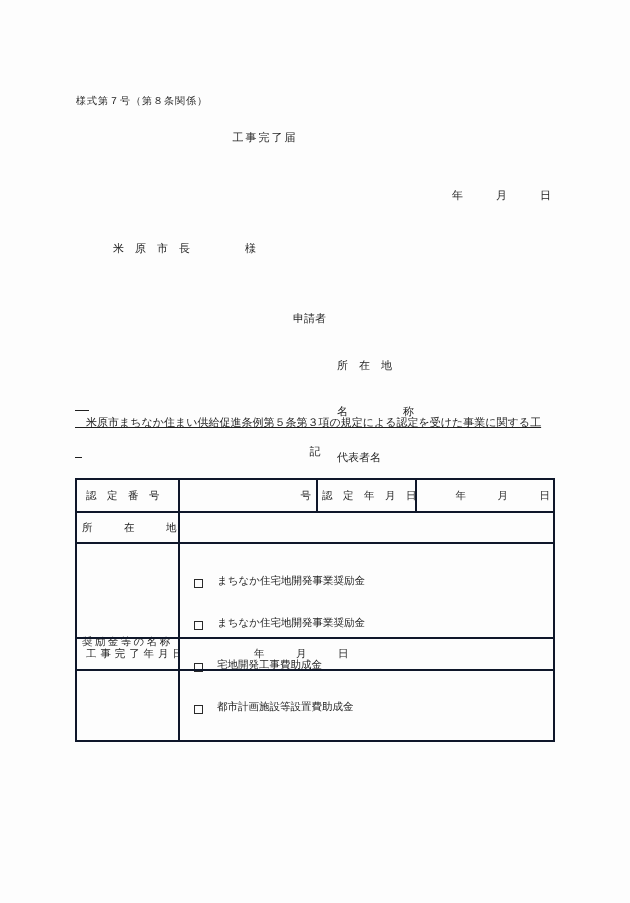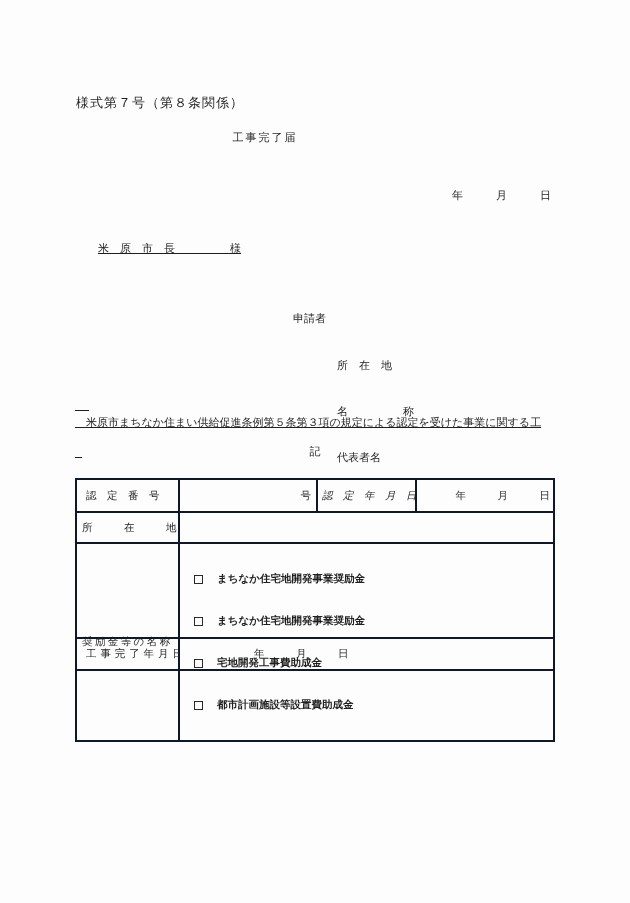--- a/index.html
+++ b/index.html
@@ -9,24 +9,24 @@
     width: 630px;
     height: 903px;
     background: #fdfdfd;
     color: #1f1f1f;
     font-family: "DejaVu Serif", "Liberation Serif", serif;
     font-size: 11px;
     overflow: hidden;
   }
   .abs { position: absolute; white-space: pre; }
 
-  .form-number { left: 76px; top: 94px; font-size: 13px; letter-spacing: 1px; }
+  .form-number { left: 76px; top: 94px; font-size: 10px; letter-spacing: 1px; }
   .doc-title { left: 0; top: 130px; width: 530px; text-align: center; letter-spacing: 2px; white-space: pre; }
   .date-line { left: 452px; top: 188px; }
-  .addressee { left: 98px; top: 241px; text-decoration: underline; }
+  .addressee { left: 113px; top: 241px; }
 
   .applicant { left: 293px; top: 291px; }
   .applicant .app-label { position: absolute; left: 0; top: 20px; white-space: pre; }
   .applicant .app-lines { margin-left: 44px; }
   .applicant .app-lines div { height: 20px; line-height: 20px; white-space: pre; }
 
   .body-par { left: 75px; top: 386px; width: 484px; font-size: 11px; text-decoration: underline; }
   .body-par div { height: 21px; line-height: 21px; white-space: pre; }
 
   .record-marker { left: 0; top: 444px; width: 630px; text-align: center; }
@@ -36,26 +36,26 @@
   .tbl1 { top: 478px; }
   .tbl2 { top: 637px; }
 
   .r1 { height: 33px; }
   .r2 { height: 31px; }
   .r3 { height: 76px; }
   .r4 { height: 32px; }
 
   .lbl-pad { padding-left: 9px; }
   .cert-num-val { text-align: right; padding-right: 5px; }
-  .cert-date-lbl { padding-left: 4px; font-style: italic; }
+  .cert-date-lbl { padding-left: 4px; }
   .cert-date-val { text-align: right; padding-right: 3px; }
   .loc-lbl { padding-left: 5px; }
   .incent-lbl { padding-left: 5px; letter-spacing: 2.4px; }
   .options-cell { padding: 2px 0 2px 14px; }
-  .opt-row { display: flex; align-items: center; height: 18px; font-weight: bold; }
+  .opt-row { display: flex; align-items: flex-end; height: 18px; }
   .chk {
     display: inline-block; width: 9px; height: 9px;
     border: 1px solid #2a2a2a; background: #fdfdfd; margin-right: 14px; flex: 0 0 auto;
   }
   .tbl2-lbl { padding-left: 9px; letter-spacing: 3.9px; }
   .tbl2-val { padding-left: 74px; }
 </style>
 </head>
 <body>
 

